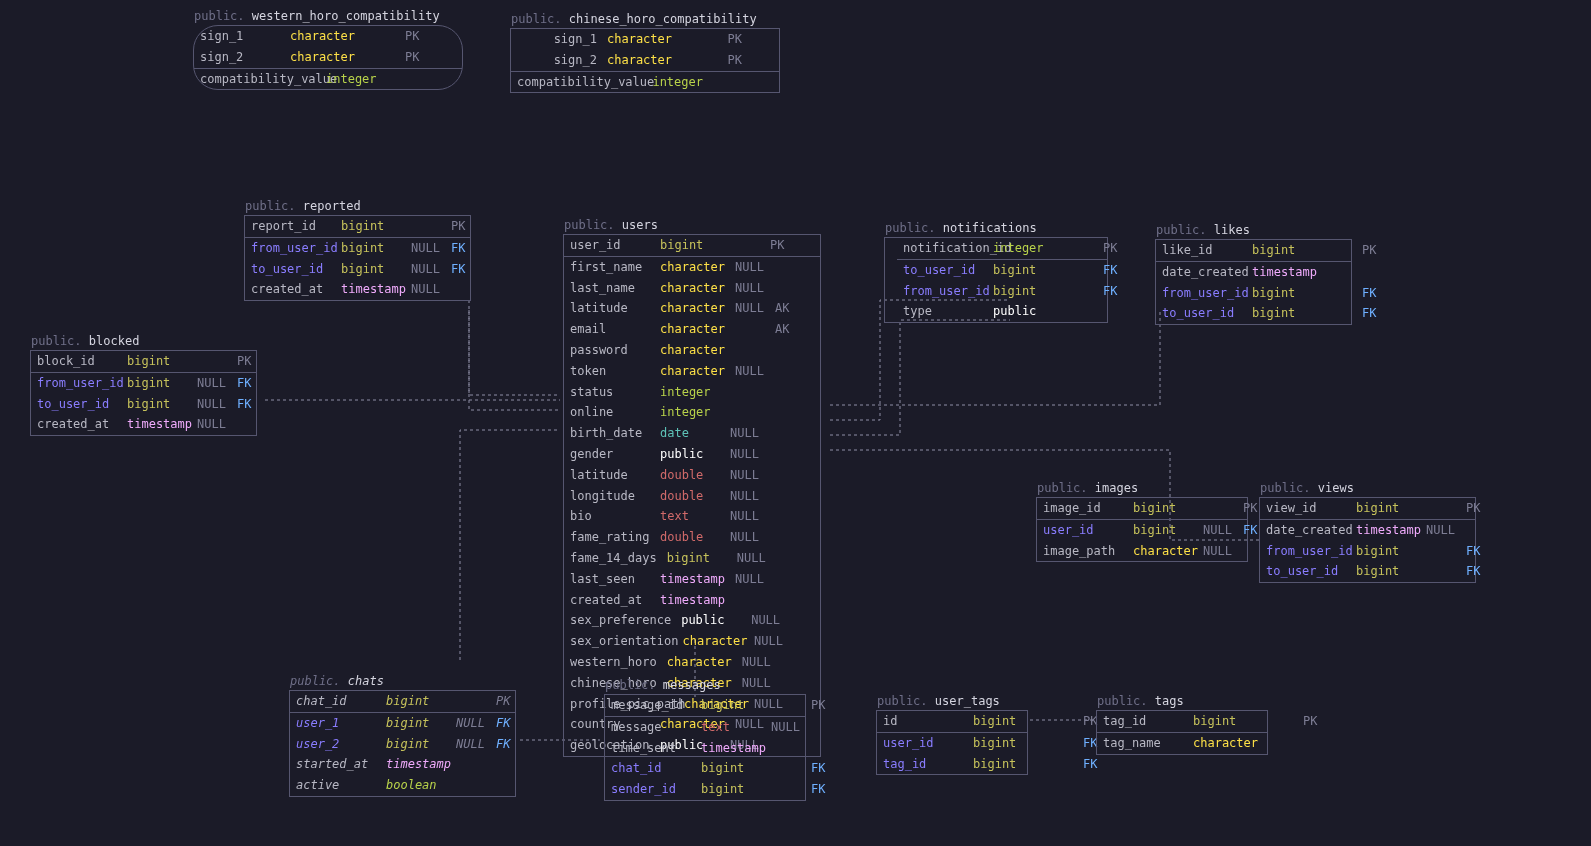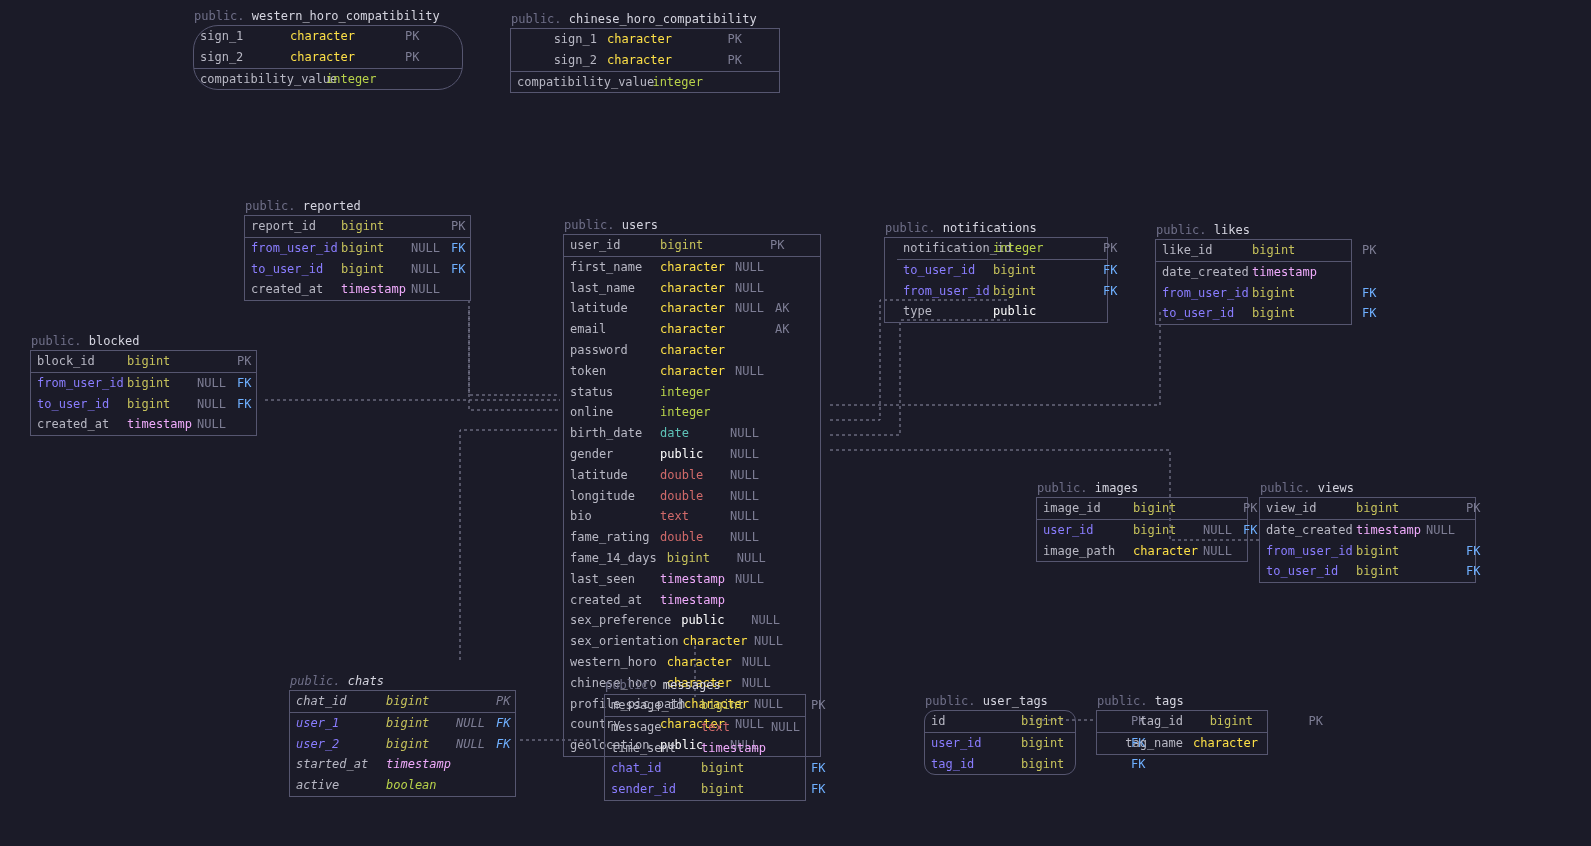--- a/index.html
+++ b/index.html
@@ -471,21 +471,21 @@
           <span class="col-nul"></span>
           <span class="col-key k-FK">FK</span>
         </div>
         <div class="row">
           <span class="col-name c-fk">sender_id</span>
           <span class="col-type c-big">bigint</span>
           <span class="col-nul"></span>
           <span class="col-key k-FK">FK</span>
         </div>
       </div>
-      <div class="table" style="left: 924px; top: 710px; width: 150px; border-radius: 11px;">
+      <div class="table" style="left: 876px; top: 710px; width: 150px;">
         <div class="title"><span class="schema">public.</span> <span class="tname">user_tags</span></div>
         <div class="row">
           <span class="col-name">id</span>
           <span class="col-type c-big">bigint</span>
           <span class="col-nul"></span>
           <span class="col-key k-PK">PK</span>
         </div>
         <div class="hr"></div>
         <div class="row">
           <span class="col-name c-fk">user_id</span>
@@ -493,21 +493,21 @@
           <span class="col-nul"></span>
           <span class="col-key k-FK">FK</span>
         </div>
         <div class="row">
           <span class="col-name c-fk">tag_id</span>
           <span class="col-type c-big">bigint</span>
           <span class="col-nul"></span>
           <span class="col-key k-FK">FK</span>
         </div>
       </div>
-      <div class="table" style="left: 1096px; top: 710px; width: 170px; text-align: right;">
+      <div class="table" style="left: 1096px; top: 710px; width: 170px;">
         <div class="title"><span class="schema">public.</span> <span class="tname">tags</span></div>
         <div class="row">
           <span class="col-name">tag_id</span>
           <span class="col-type c-big">bigint</span>
           <span class="col-nul"></span>
           <span class="col-key k-PK">PK</span>
         </div>
         <div class="hr"></div>
         <div class="row">
           <span class="col-name">tag_name</span>

